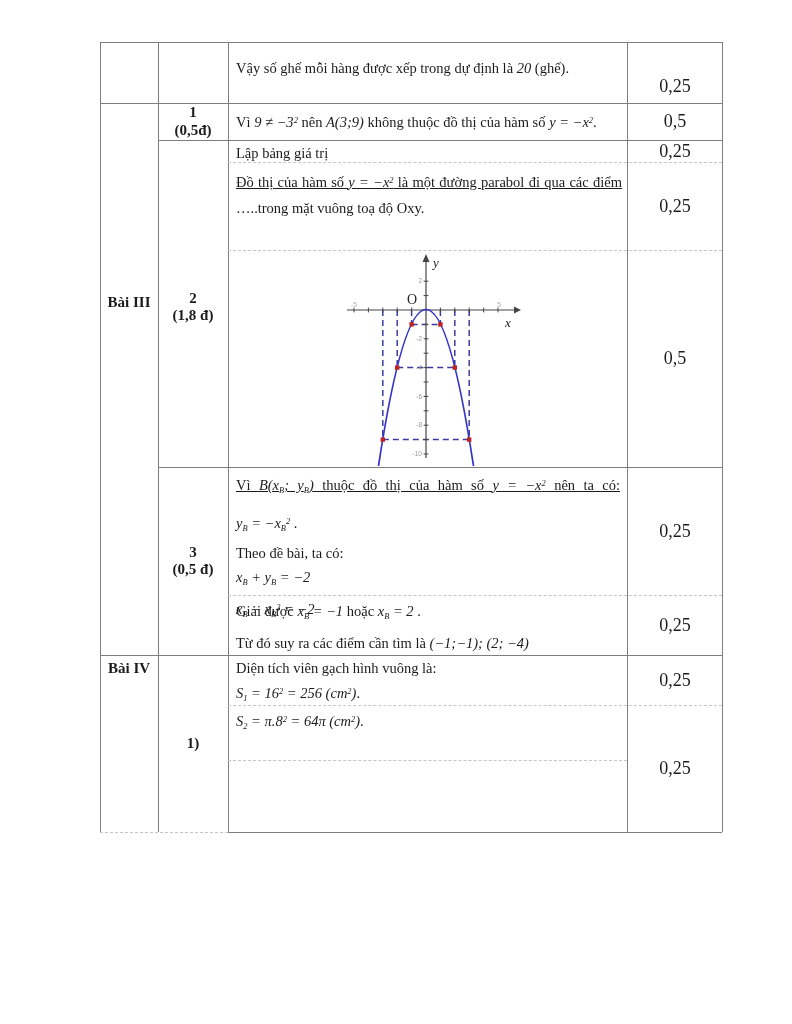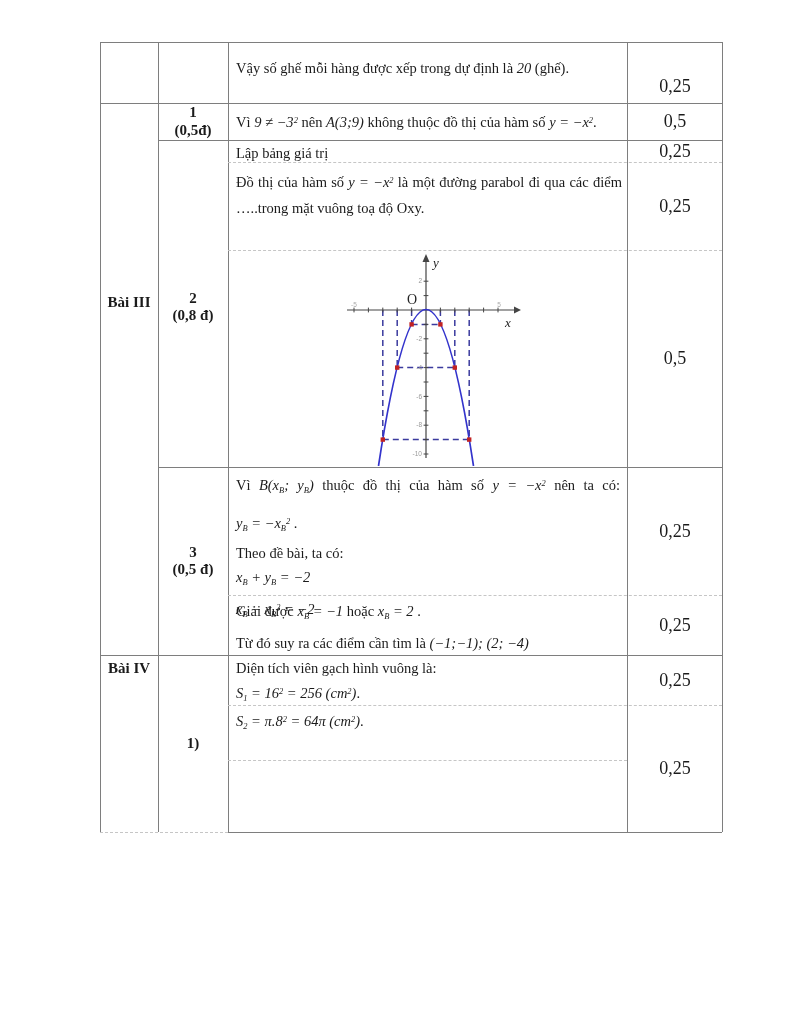--- a/index.html
+++ b/index.html
@@ -2,21 +2,21 @@
 <html><head>
 <meta charset="utf-8">
 <style>
   html,body{margin:0;padding:0;background:#ffffff;}
   .canvas{position:relative;width:792px;height:1024px;background:#ffffff;overflow:hidden;
           font-family:"Liberation Serif", serif;color:#1b1b1b;}
   .vl{position:absolute;width:0;border-left:1px solid #7e7e7e;}
   .hs{position:absolute;height:0;border-top:1px solid #7e7e7e;}
   .hd{position:absolute;height:0;border-top:1px dashed #c6c6c6;}
   .txt{position:absolute;font-size:14.5px;line-height:24px;}
-  .just{text-align:justify;text-align-last:justify;}
+  .just{text-align:justify;text-align-last:justify;text-decoration:underline;}
   .m{font-style:italic;margin-top:11px;}
   sub{font-size:58%;vertical-align:-0.4em;font-style:italic;}
   sup{font-size:58%;vertical-align:0.5em;}
   .pt{position:absolute;left:628px;width:94px;display:flex;align-items:center;justify-content:center;
       font-size:18px;}
   .pt.bottom{align-items:flex-end;padding-bottom:6px;box-sizing:border-box;}
   .lbl{position:absolute;font-weight:bold;font-size:15px;text-align:center;line-height:17.5px;}
   .lblcell{position:absolute;display:flex;flex-direction:column;align-items:center;justify-content:center;
            font-weight:bold;font-size:15px;line-height:17.5px;}
   .line{display:block;}
@@ -47,21 +47,21 @@
 
   <div class="lbl" style="left:100px;top:294px;width:58px">Bài III</div>
   <div class="lbl" style="left:100px;top:660px;width:58px">Bài IV</div>
 
   <div class="lblcell" style="left:158px;top:103px;width:70px;height:37px">
     <span class="line">1</span>
     <span class="line">(0,5đ)</span>
   </div>
   <div class="lblcell" style="left:158px;top:289px;width:70px;height:36px">
     <span class="line">2</span>
-    <span class="line">(0,8 đ)</span>
+    <span class="line">(1,8 đ)</span>
   </div>
   <div class="lblcell" style="left:158px;top:467px;width:70px;height:188px">
     <span class="line">3</span>
     <span class="line">(0,5 đ)</span>
   </div>
   <div class="lblcell" style="left:158px;top:655px;width:70px;height:177px">
     <span class="line">1)</span>
   </div>
 
   <div class="txt" style="left:236px;top:56px;width:384px">Vậy số ghế mỗi hàng được xếp trong dự định là <i class="m">20</i> (ghế).</div>

